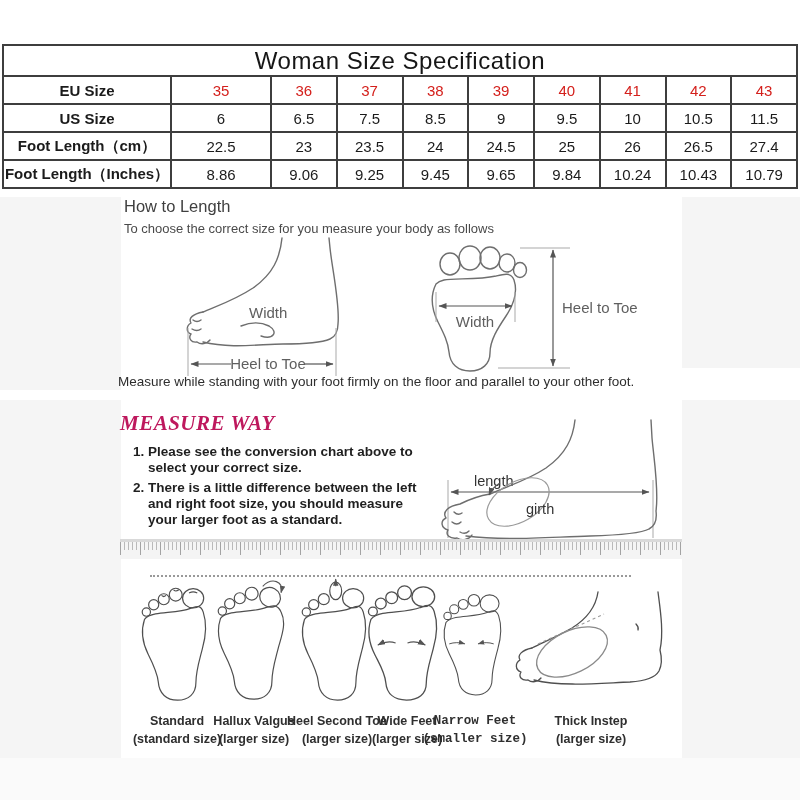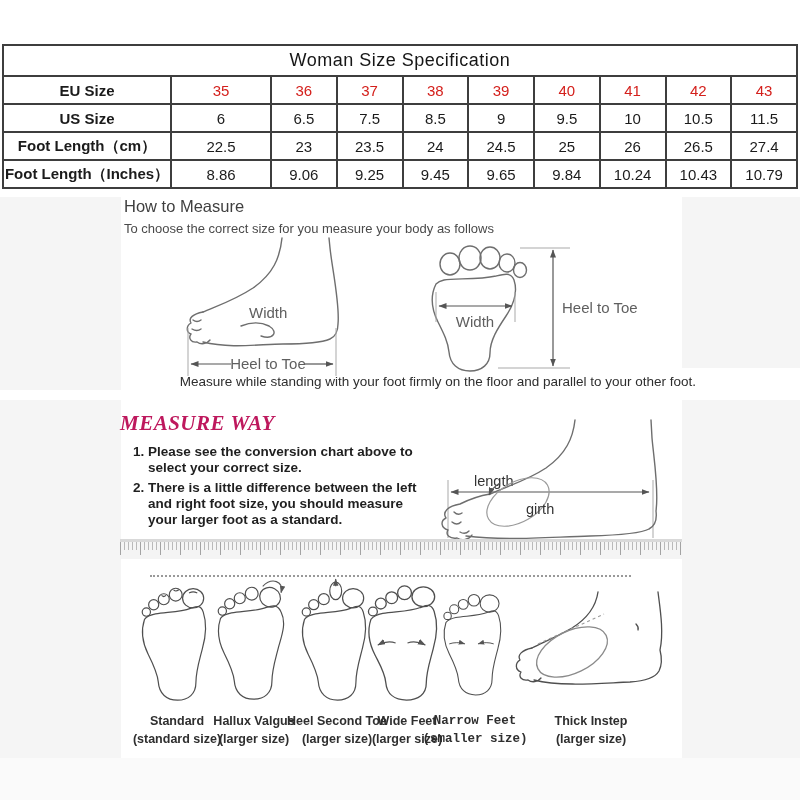--- a/index.html
+++ b/index.html
@@ -9,30 +9,30 @@
 
   
   .gutter{position:absolute;background:#f5f5f5;}
   .bottom-band{position:absolute;left:0;top:758px;width:800px;height:42px;background:#fafafa;}
 
   
   table.size-table{position:absolute;left:2px;top:44px;width:796px;border-collapse:collapse;
     table-layout:fixed;background:#fff;}
   table.size-table td,table.size-table th{border:2px solid #3e3e3e;text-align:center;vertical-align:middle;
     padding:0;font-size:15px;color:#1b1b1b;background:#fff;}
-  table.size-table .title-cell{height:29px;font-size:18px;letter-spacing:.5px;font-weight:400;color:#161616;}
+  table.size-table .title-cell{height:29px;font-size:24px;letter-spacing:.5px;font-weight:400;color:#161616;}
   table.size-table th{font-weight:bold;font-size:15px;height:26px;}
   table.size-table td.val{font-weight:400;}
   table.size-table td.eu{color:#d4201c;}
   col.c0{width:168px;} col.c1{width:100px;}
 
   
   .htm-heading{left:124px;top:197px;font-size:16.5px;color:#3f3f3f;}
   .htm-intro{left:124px;top:221px;font-size:13px;color:#4a4a4a;}
-  .htm-caption{left:130px;top:374px;width:566px;text-align:right;font-size:13.5px;color:#2e2e2e;}
+  .htm-caption{left:118px;top:374px;width:566px;text-align:left;font-size:13.5px;color:#2e2e2e;}
 
   
   .mw-heading{left:120px;top:411px;width:562px;
     font-family:"Liberation Serif",serif;font-style:italic;font-weight:bold;
     font-size:21px;letter-spacing:.5px;color:#be185d;}
   .mw-steps{left:133px;top:444px;width:290px;font-size:13.5px;line-height:16px;
     font-weight:600;color:#1f1f1f;}
   .mw-step{display:flex;margin-bottom:4px;}
   .mw-step .num{flex:0 0 15px;}
 
@@ -130,21 +130,21 @@
       <td class="val">9.45</td>
       <td class="val">9.65</td>
       <td class="val">9.84</td>
       <td class="val">10.24</td>
       <td class="val">10.43</td>
       <td class="val">10.79</td>
     </tr>
   </tbody>
     </table>
 
-  <div class="abs htm-heading">How to Measure</div>
+  <div class="abs htm-heading">How to Length</div>
   <div class="abs htm-intro">To choose the correct size for you measure your body as follows</div>
 
   <svg class="abs" style="left:183px;top:238px;" width="180" height="145" viewBox="0 0 180 145">
     <defs>
       <marker id="ah" markerWidth="9" markerHeight="8" refX="7.5" refY="3" orient="auto-start-reverse" markerUnits="userSpaceOnUse">
         <path d="M0 0 L8 3 L0 6 Z" fill="#555"></path>
       </marker>
     </defs>
     <path class="sketch" d="M99 0 C97 20 90 36 70 50 C52 62 34 68 20 74"></path>
     <path class="sketch" d="M20 74 C10 76 5 80 8 85 C3 88 3 94 8 96 C5 100 8 105 14 104 C18 107 24 106 27 102"></path>

